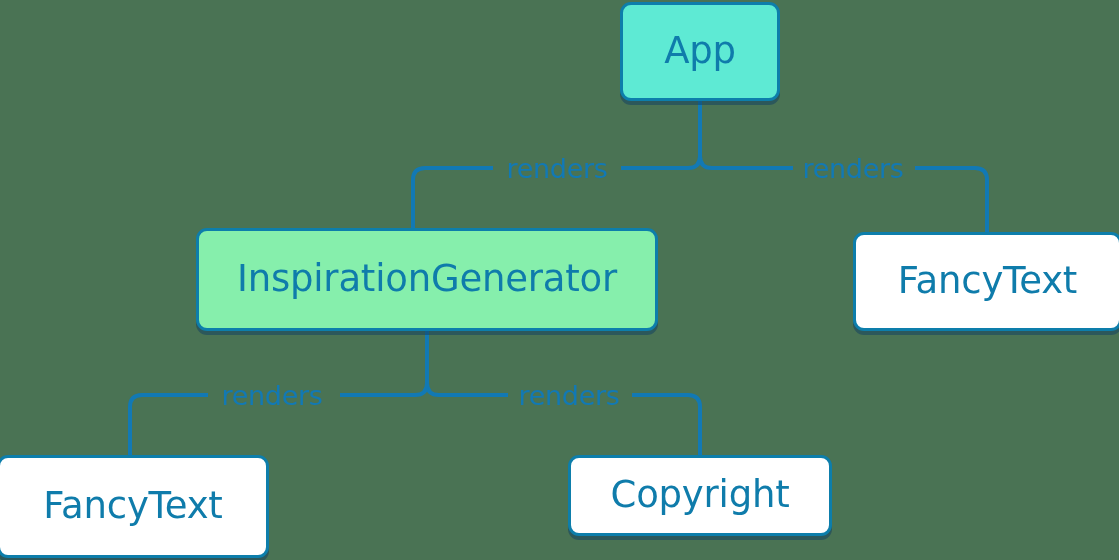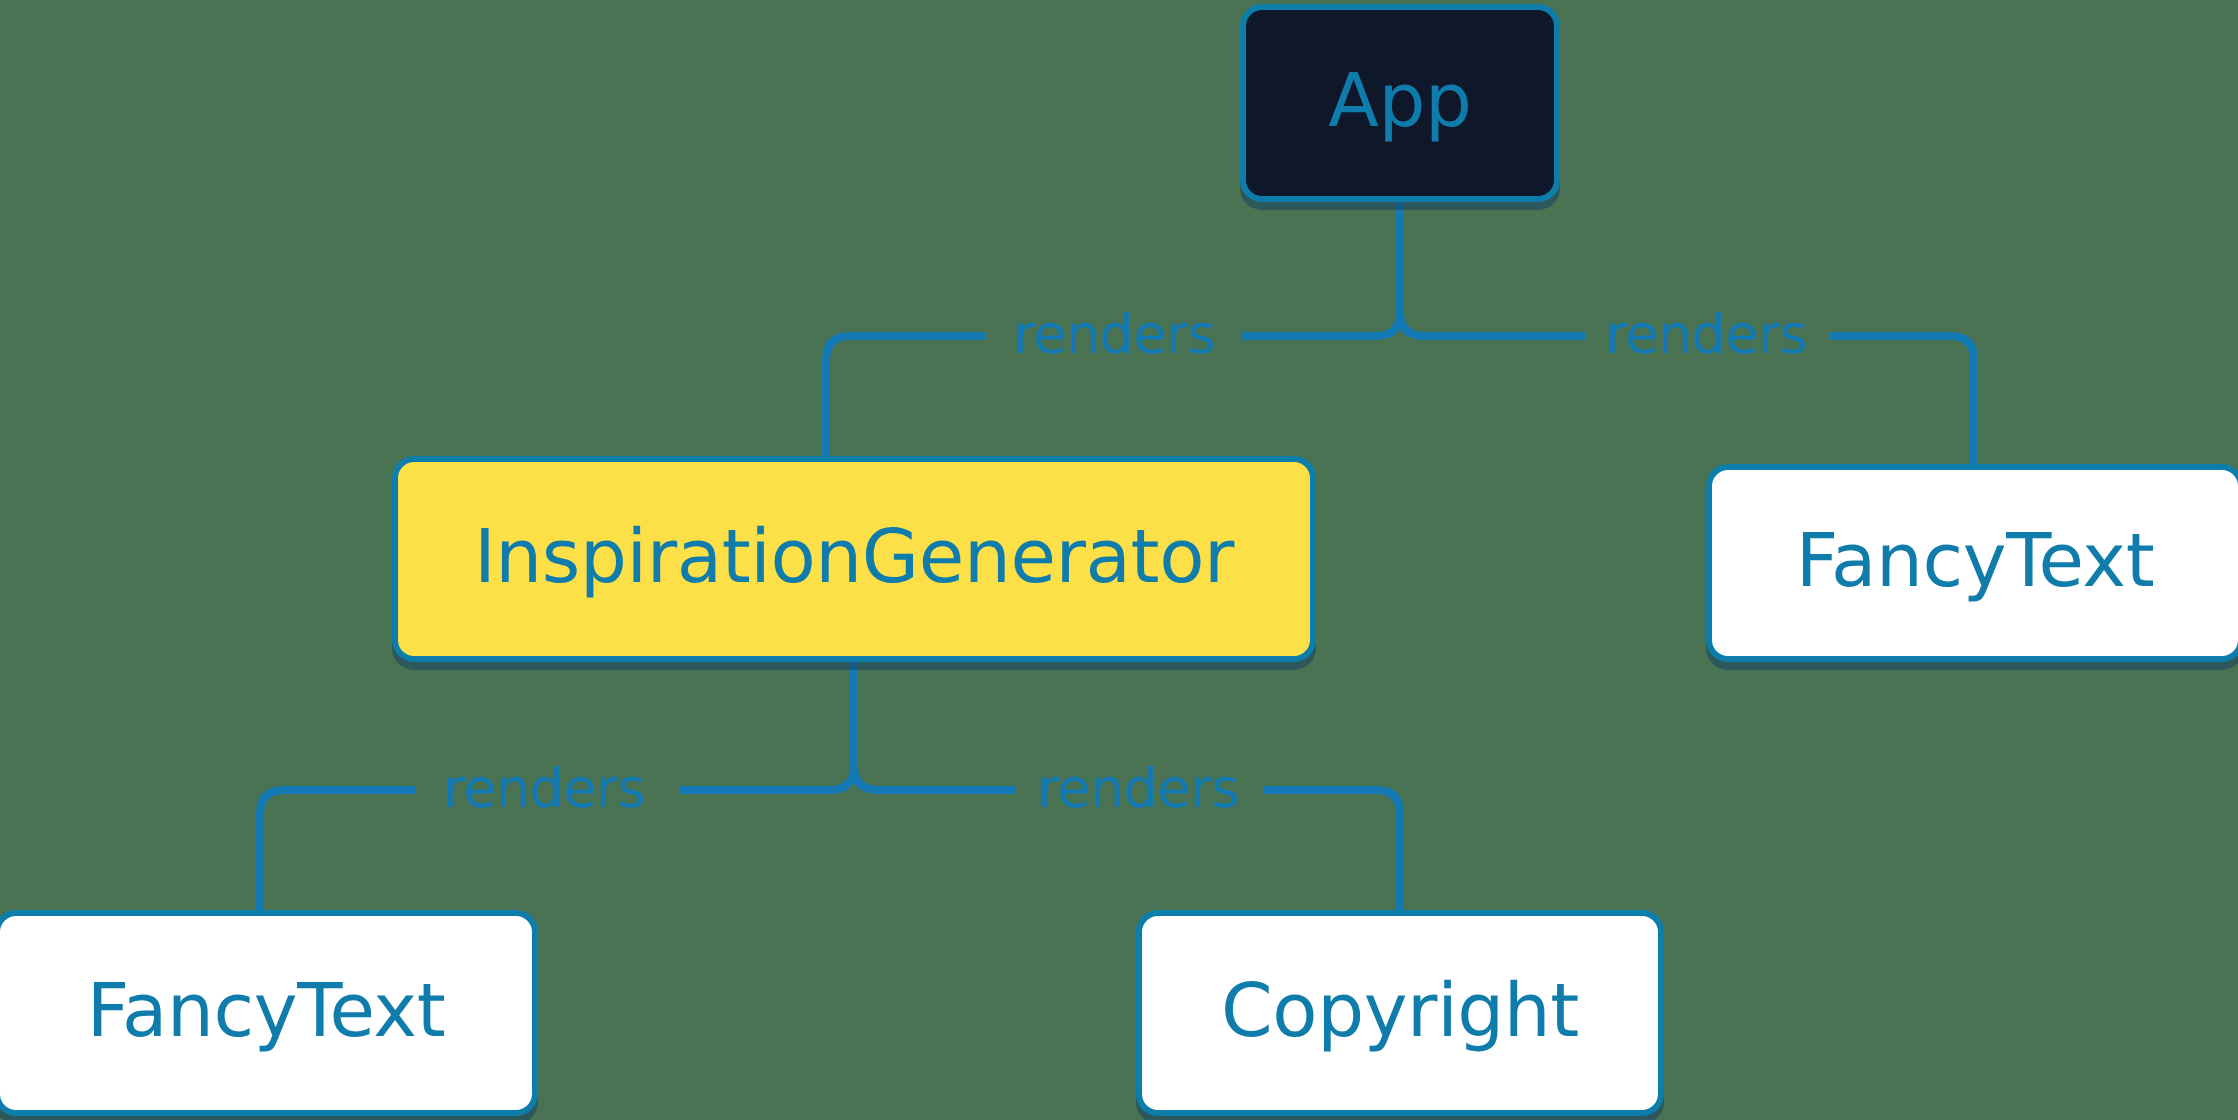--- a/index.html
+++ b/index.html
@@ -79,37 +79,37 @@
 
       <path d="M 427 331 L 427 383 Q 427 395 439 395 L 508 395" stroke="#1279b4"></path>
       <path d="M 427 383 Q 427 395 415 395 L 340 395" stroke="#1279b4"></path>
 
       <path d="M 208 395 L 142 395 Q 130 395 130 407 L 130 455" stroke="#1279b4"></path>
 
       <path d="M 632 395 L 688 395 Q 700 395 700 407 L 700 455" stroke="#1279b4"></path>
     </g>
   </svg>
 
-  <div class="node" style="left: 620px; top: 2px; width: 160px; height: 99px; background: #0f172a; border-color: rgb(13, 126, 171); color: rgb(15, 124, 171);">
+  <div class="node" style="left: 620px; top: 2px; width: 160px; height: 99px; background: #5eead4; border-color: rgb(13, 126, 171); color: rgb(15, 124, 171);">
     <span class="node-label">App</span>
   </div>
 
-  <div class="node" style="left: 196px; top: 228px; width: 462px; height: 103px; background: #fde047; border-color: rgb(13, 126, 171); color: rgb(15, 124, 171);">
+  <div class="node" style="left: 196px; top: 228px; width: 462px; height: 103px; background: #86efac; border-color: rgb(13, 126, 171); color: rgb(15, 124, 171);">
     <span class="node-label">InspirationGenerator</span>
   </div>
 
   <div class="node" style="left: 853px; top: 232px; width: 269px; height: 99px; background: rgb(255, 255, 255); border-color: rgb(13, 126, 171); color: rgb(15, 124, 171);">
     <span class="node-label">FancyText</span>
   </div>
 
   <div class="node" style="left: -3px; top: 455px; width: 272px; height: 103px; background: rgb(255, 255, 255); border-color: rgb(13, 126, 171); color: rgb(15, 124, 171);">
     <span class="node-label">FancyText</span>
   </div>
 
-  <div class="node" style="left: 568px; top: 455px; width: 264px; height: 103px; background: rgb(255, 255, 255); border-color: rgb(13, 126, 171); color: rgb(15, 124, 171);">
+  <div class="node" style="left: 568px; top: 455px; width: 264px; height: 81px; background: rgb(255, 255, 255); border-color: rgb(13, 126, 171); color: rgb(15, 124, 171);">
     <span class="node-label">Copyright</span>
   </div>
 
   <div class="edge-label" style="left: 557px; top: 168px; color: rgb(18, 121, 180);">renders</div>
   <div class="edge-label" style="left: 853px; top: 168px; color: rgb(18, 121, 180);">renders</div>
   <div class="edge-label" style="left: 272px; top: 395px; color: rgb(18, 121, 180);">renders</div>
   <div class="edge-label" style="left: 569px; top: 395px; color: rgb(18, 121, 180);">renders</div>
 
 </div>
 

